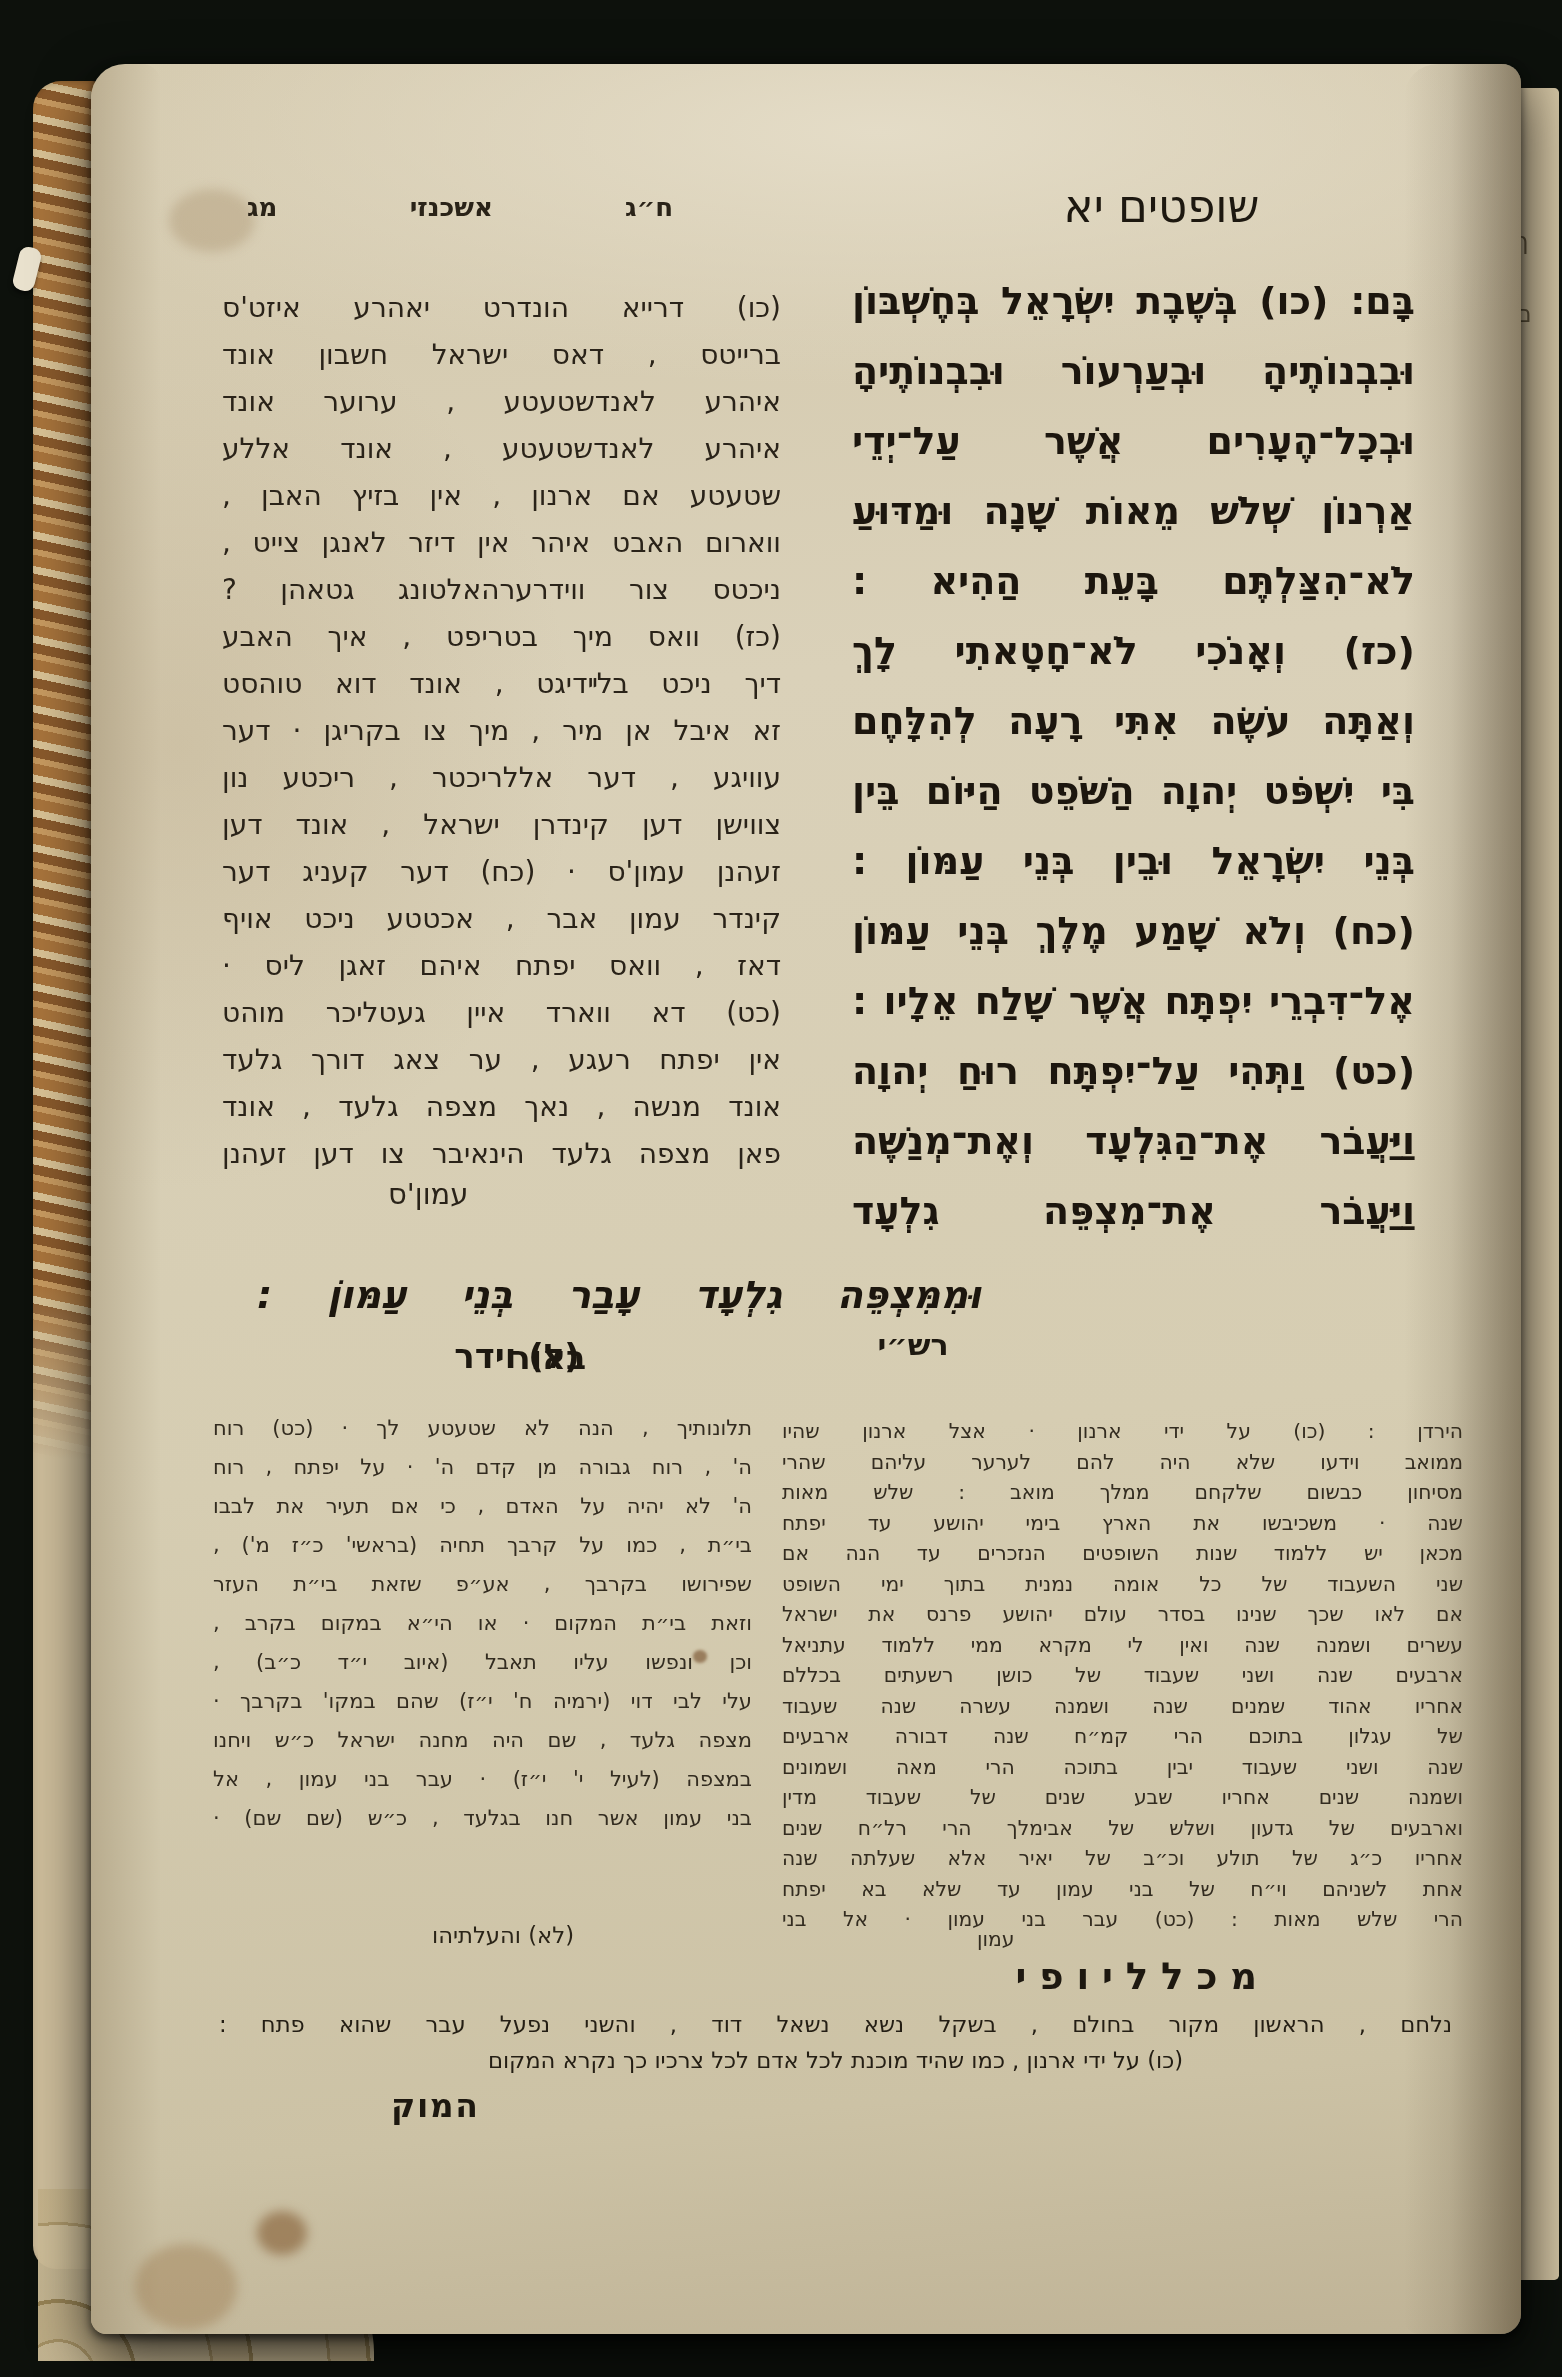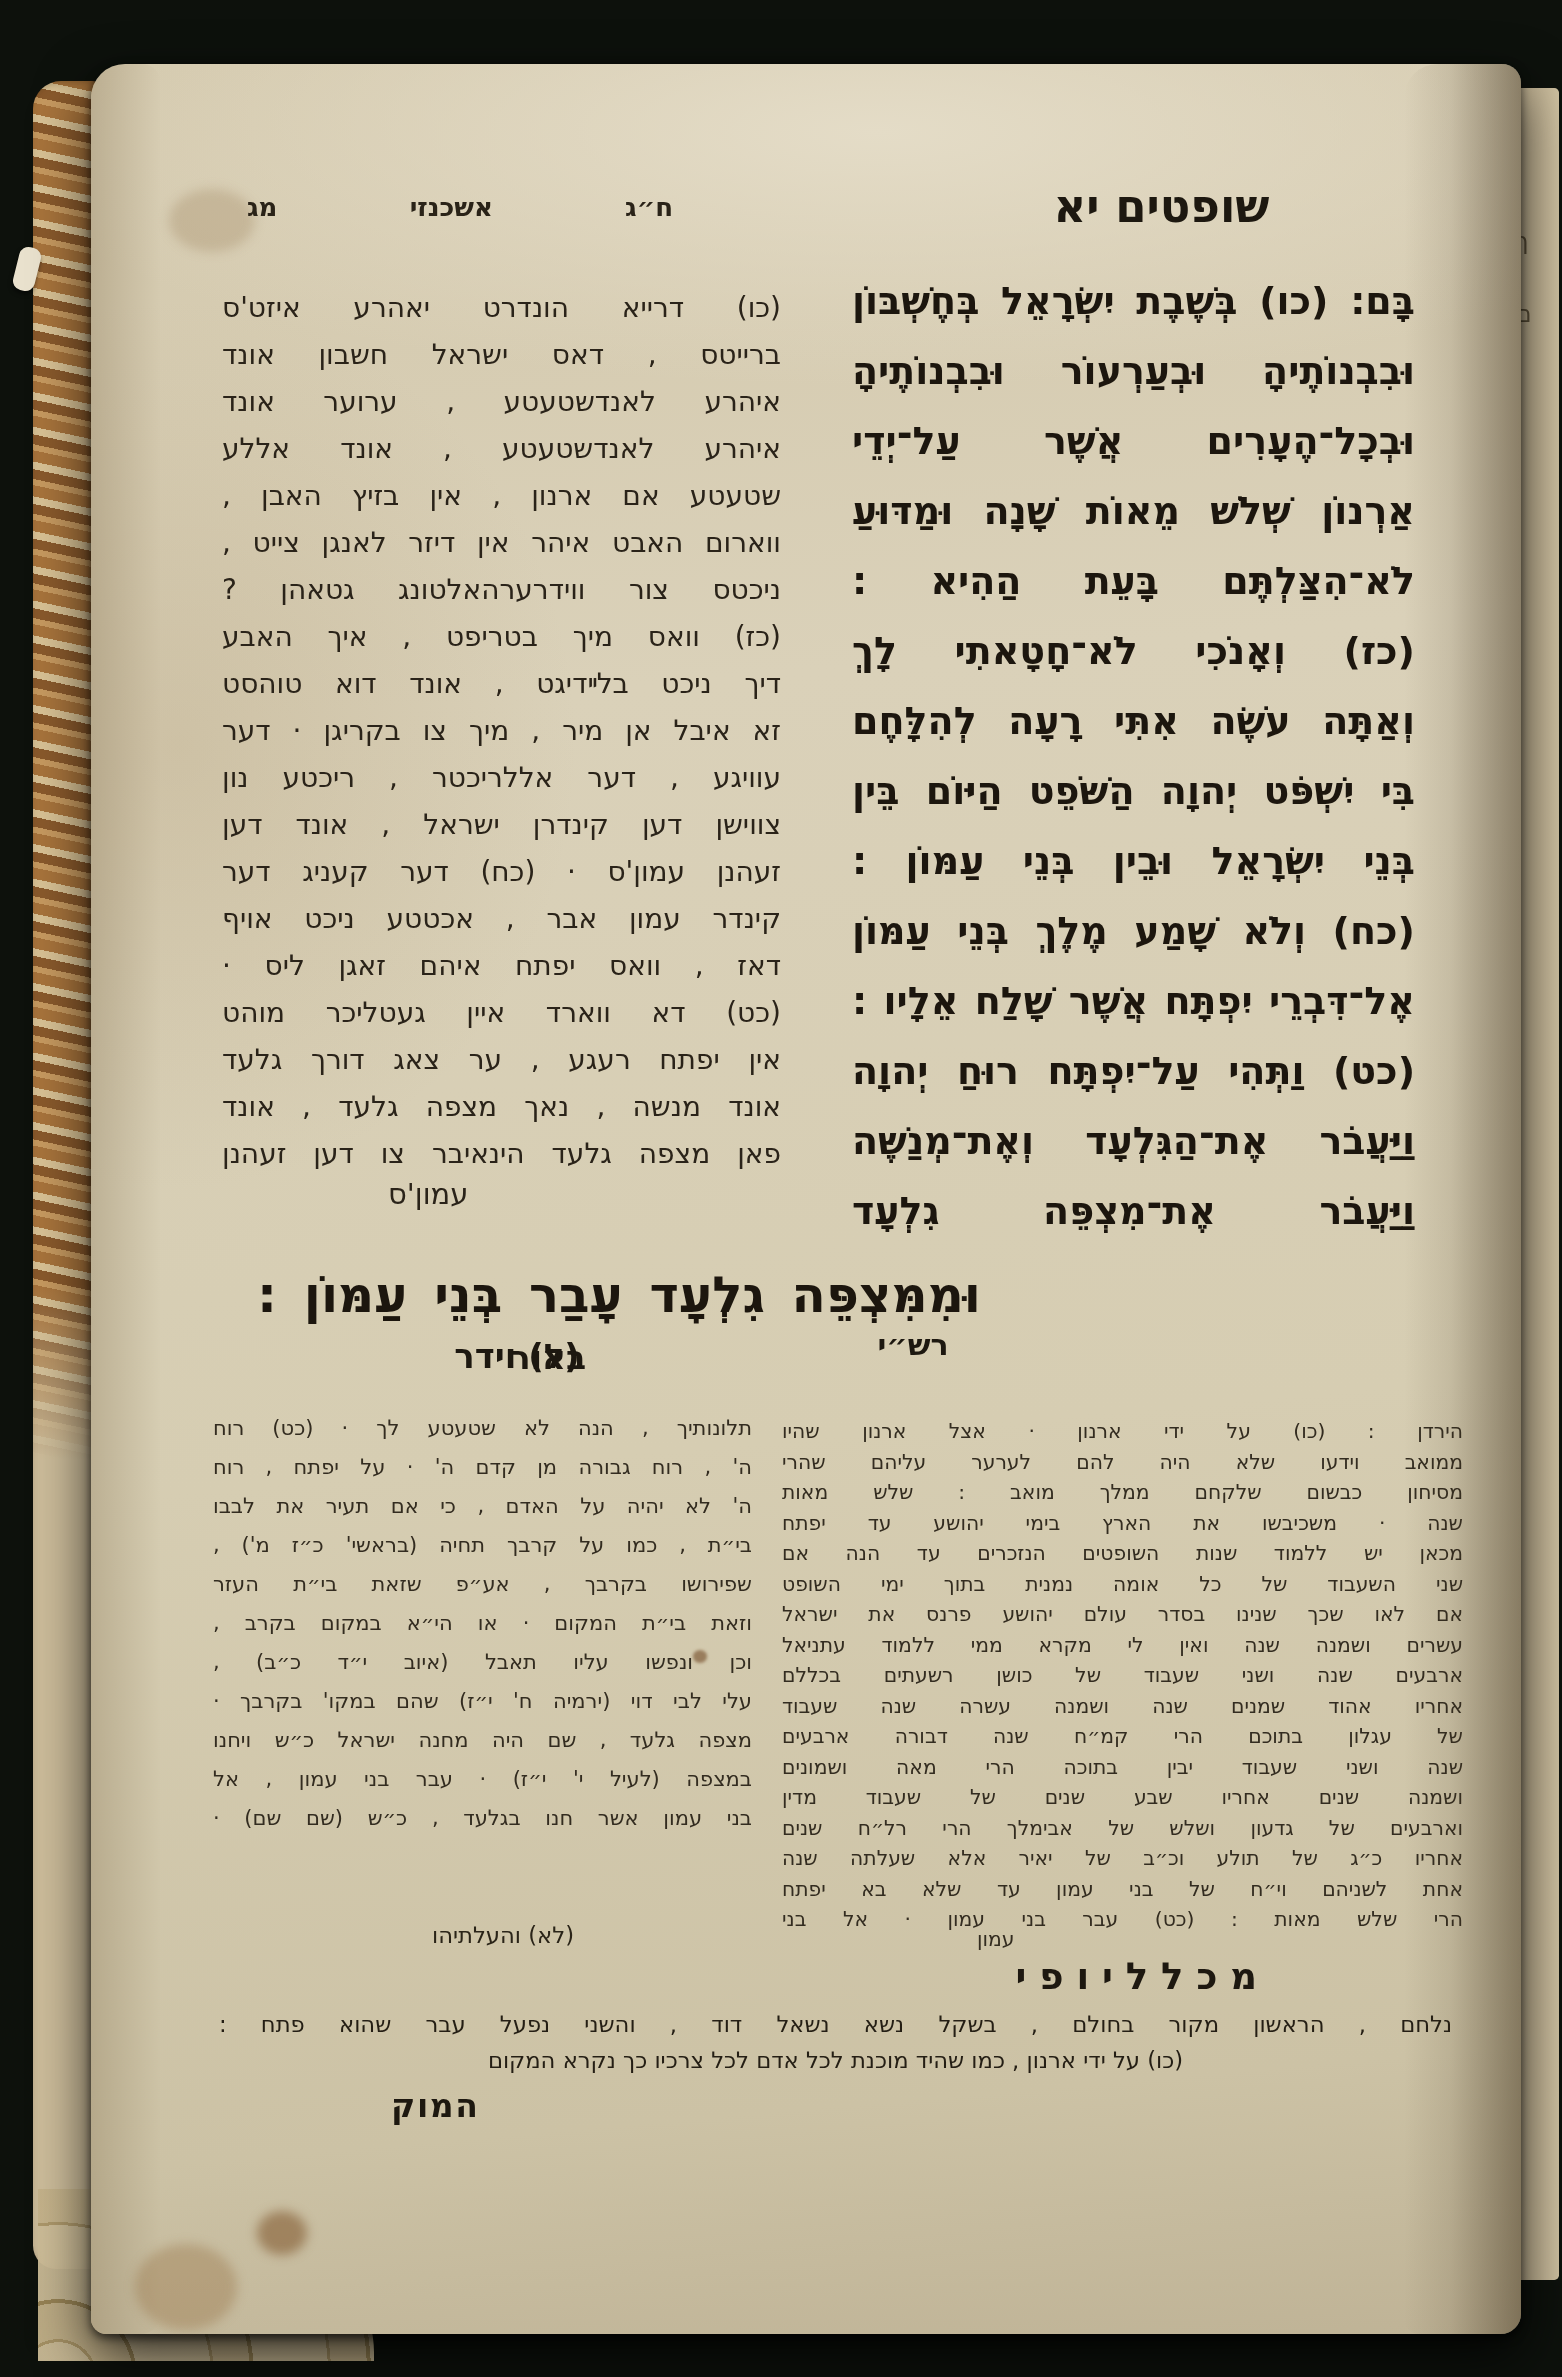--- a/index.html
+++ b/index.html
@@ -45,28 +45,28 @@
   .stain.s1{left:166px;top:2147px;width:50px;height:44px;background:rgba(118,72,28,.5);}
   .stain.s2{left:44px;top:2180px;width:102px;height:86px;background:rgba(140,95,45,.30);}
   .stain.s3{left:602px;top:1586px;width:14px;height:12.5px;background:rgba(105,62,25,.55);filter:blur(1.6px);}
   .stain.s4{left:78px;top:125px;width:86px;height:63px;background:rgba(150,122,82,.28);}
   .abs{position:absolute;}
 
   
   .hdr-left{left:156px;top:128px;width:426px;display:flex;justify-content:space-between;
     font-size:26px;font-weight:bold;color:#2a2318;}
   .hdr-title{left:875px;top:116px;width:391px;text-align:center;font-size:45px;
-    font-weight:bold;color:#1d1810;}
+    font-weight:normal;color:#1d1810;}
 
   
   .bible-col{left:761px;top:202px;width:563px;font-size:38px;font-weight:bold;
     line-height:70px;color:#1c160e;}
   .bible-col>div{text-align:justify;text-align-last:justify;white-space:nowrap;}
-  .bible-overflow{left:166px;top:1202px;width:724px;font-size:50px;font-weight:bold;
-    color:#1c160e;text-align:justify;text-align-last:justify;line-height:59px;}
+  .bible-overflow{left:166px;top:1202px;width:724px;font-size:38px;font-weight:bold;
+    color:#1c160e;text-align:justify;text-align-last:justify;line-height:59px;font-style:italic;}
 
   
   .trans-col{left:131px;top:220px;width:559px;font-size:28px;line-height:47px;color:#2a2319;}
   .trans-col>div{text-align:justify;text-align-last:justify;white-space:nowrap;}
   .trans-hang{left:297px;top:1113px;font-size:29px;color:#2a2319;}
   .vayidar{left:342px;top:1272px;width:168px;text-align:center;font-size:34px;
     font-weight:bold;color:#1d1810;}
 
   
   .rashi-title{left:742px;top:1263px;width:160px;text-align:center;font-size:30px;

